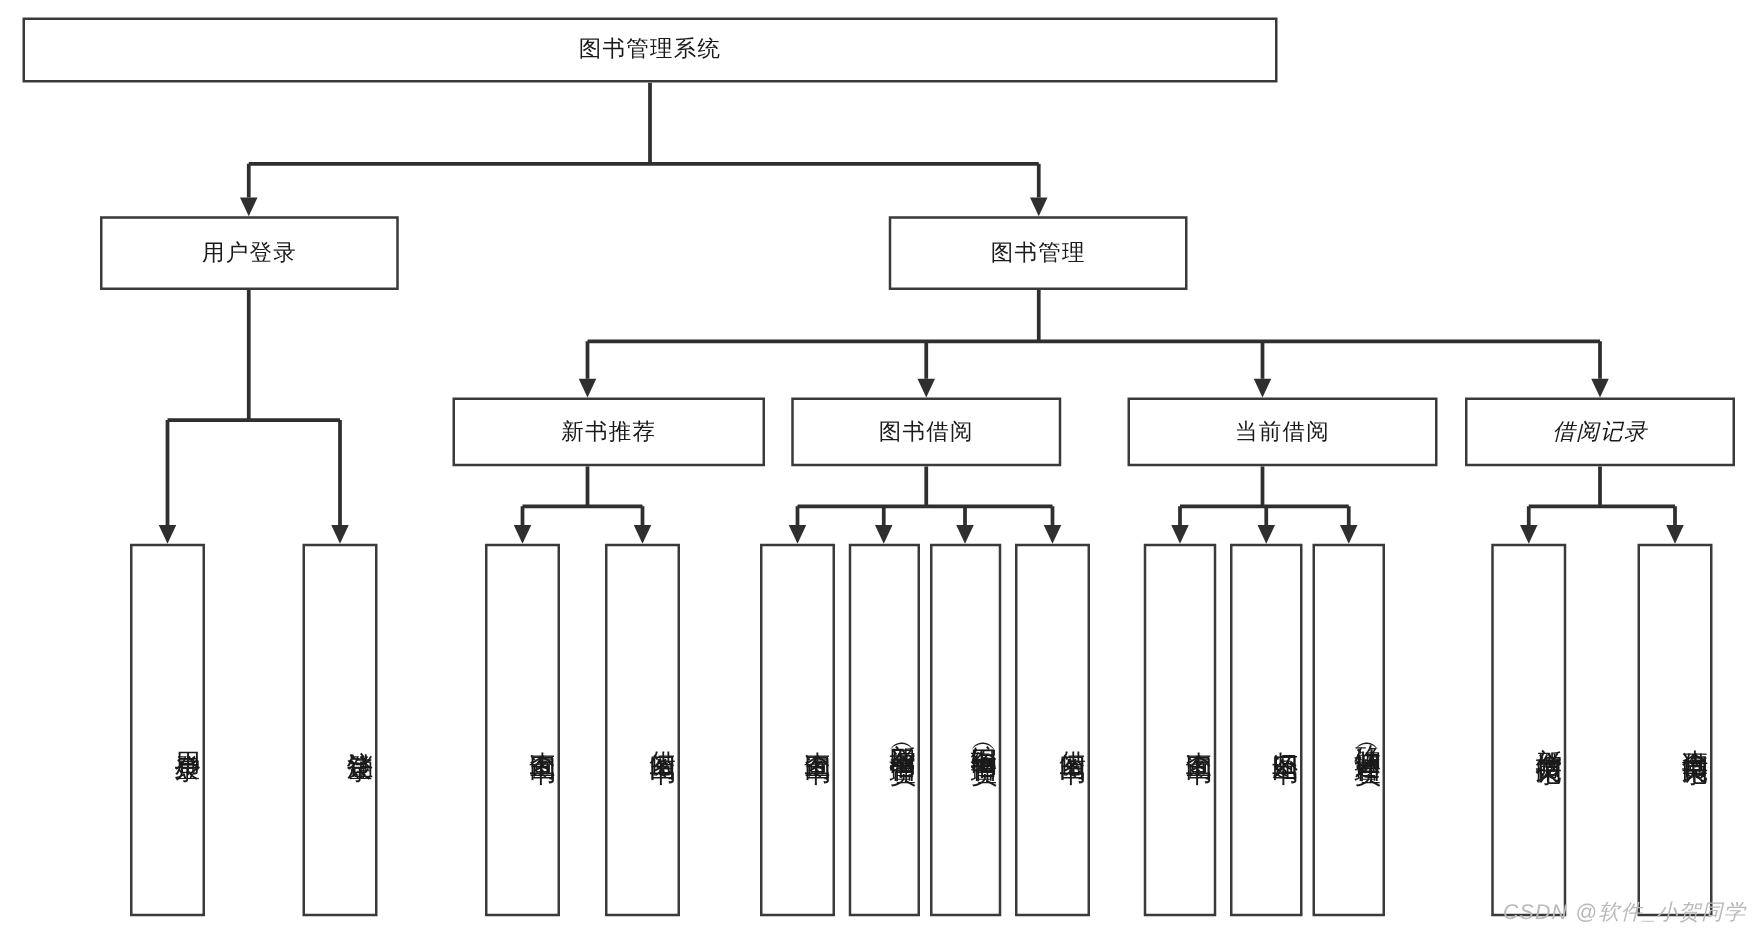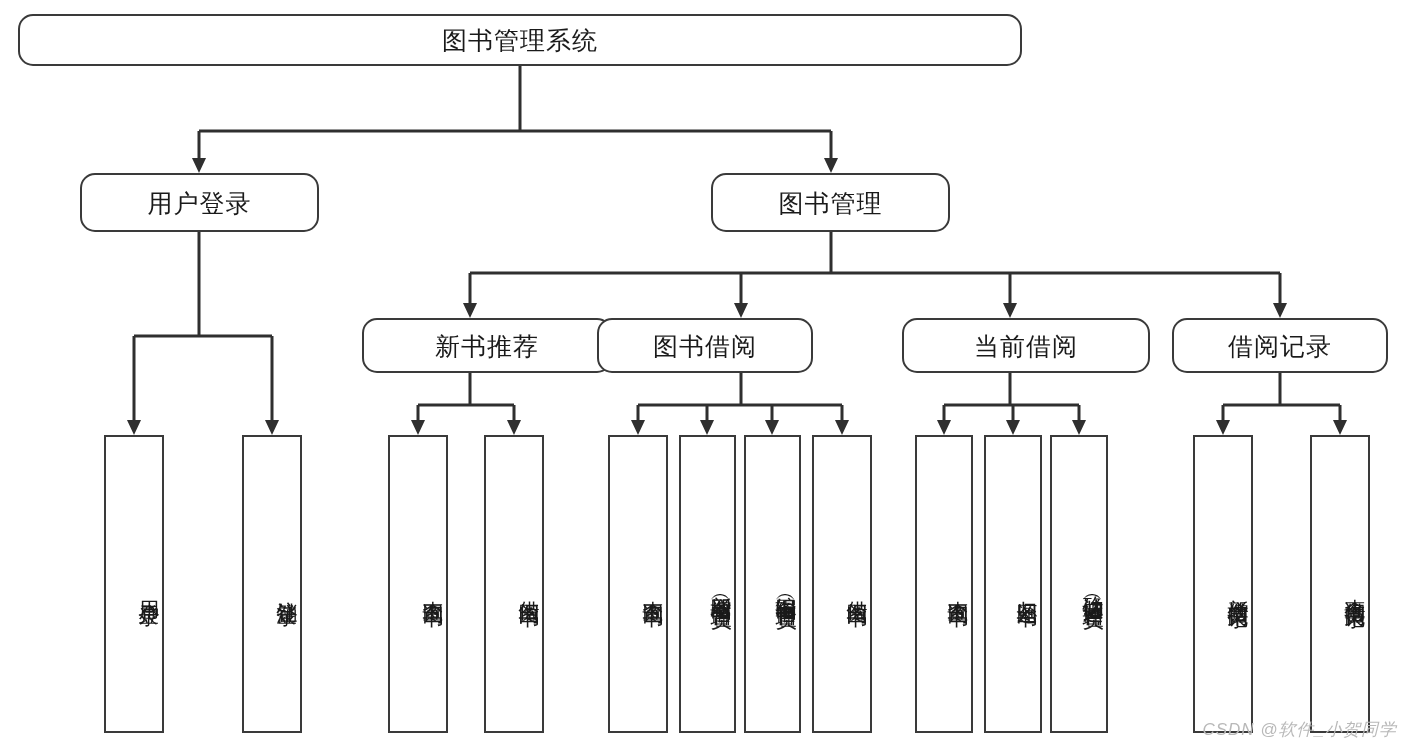--- a/index.html
+++ b/index.html
@@ -31,24 +31,23 @@
     box-sizing: border-box;
     background: #ffffff;
     border: 2px solid #3a3a3a;
     display: flex;
     align-items: center;
     justify-content: center;
     color: #1a1a1a;
     z-index: 2;
   }
   .node.horizontal {
-    font-size: 25px;
+    font-size: 18px;
     letter-spacing: 1px;
     line-height: 1.2;
-    border-radius: 15px;
   }
   .node.vertical {
     writing-mode: vertical-rl;
     text-orientation: upright;
     font-size: 21px;
     line-height: 1.22;
     letter-spacing: 2px;
     padding-top: 8px;
     align-items: flex-start;
     justify-content: center;
@@ -110,27 +109,27 @@
       </div>
       <div class="node horizontal" style="left: 80px; top: 173px; width: 239px; height: 59px;">
         <span class="label">用户登录</span>
       </div>
       <div class="node horizontal" style="left: 711px; top: 173px; width: 239px; height: 59px;">
         <span class="label">图书管理</span>
       </div>
       <div class="node horizontal" style="left: 362px; top: 318px; width: 250px; height: 55px;">
         <span class="label">新书推荐</span>
       </div>
-      <div class="node horizontal" style="left: 597px; top: 318px; width: 216px; height: 55px;">
+      <div class="node horizontal" style="left: 633px; top: 318px; width: 216px; height: 55px;">
         <span class="label">图书借阅</span>
       </div>
       <div class="node horizontal" style="left: 902px; top: 318px; width: 248px; height: 55px;">
         <span class="label">当前借阅</span>
       </div>
-      <div class="node horizontal" style="left: 1172px; top: 318px; width: 216px; height: 55px;">
+      <div class="node horizontal" style="left: 1172px; top: 318px; width: 216px; height: 55px; font-style: italic;">
         <span class="label">借阅记录</span>
       </div>
       <div class="node vertical" style="left: 104px; top: 435px; width: 60px; height: 298px;">
         <span class="label">用户登录</span>
       </div>
       <div class="node vertical" style="left: 242px; top: 435px; width: 60px; height: 298px;">
         <span class="label">注销登录</span>
       </div>
       <div class="node vertical" style="left: 388px; top: 435px; width: 60px; height: 298px;">
         <span class="label">查询图书</span>

